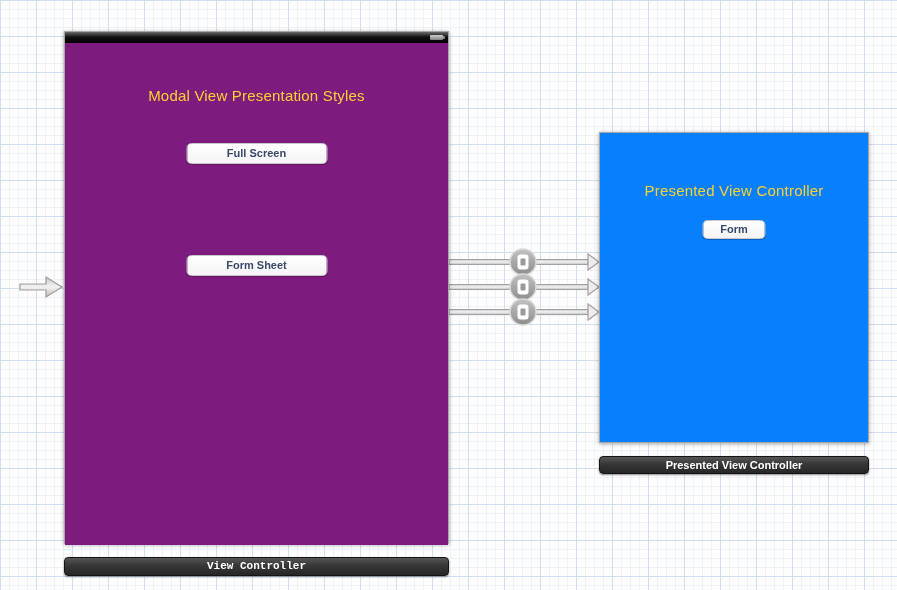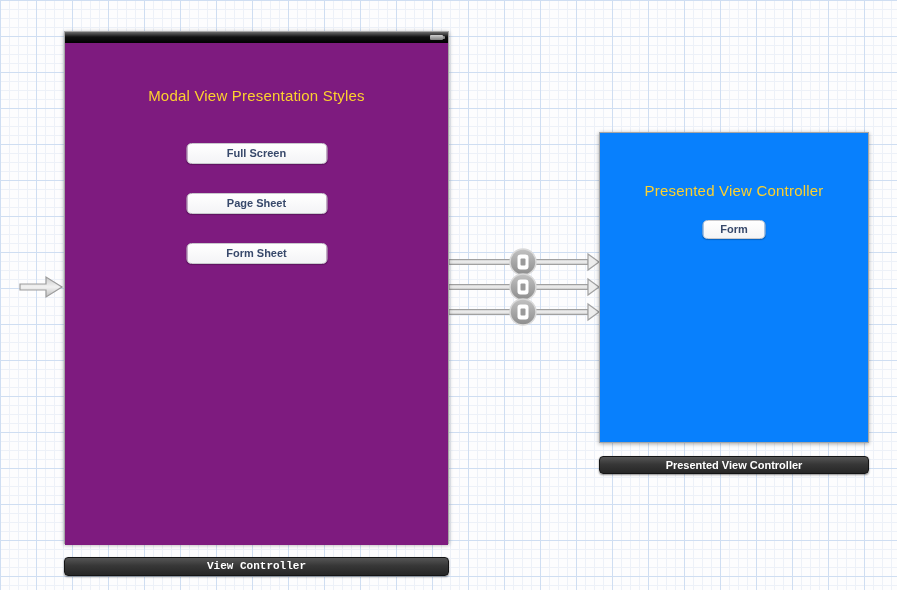--- a/index.html
+++ b/index.html
@@ -68,21 +68,21 @@
     box-shadow: 0 1px 1px rgba(0,0,0,0.25);
     font-family: "Liberation Sans", sans-serif;
     font-size: 11px; font-weight: bold;
     color: #38496b;
     text-align: center;
     cursor: pointer;
   }
   .vc1 .ios-btn { width: 141px; height: 21px; line-height: 19px; }
   .btn-0 { top: 100px; }
   .btn-1 { top: 150px; }
-  .btn-2 { top: 200px; }
+  .btn-2 { top: 212px; }
   .vc2 .ios-btn { width: 63px; height: 19px; line-height: 17px; top: 87px; }
 
   
   .dock-label {
     position: absolute;
     height: 19px;
     border-radius: 4px;
     border: 1px solid #141414;
     background: linear-gradient(#555555, #373737 45%, #262626);
     box-shadow: 0 1px 2px rgba(0,0,0,0.45);
@@ -153,21 +153,20 @@
     </g>
   </svg>
 
   <div class="vc vc1">
     <div class="statusbar">
       <div class="battery"></div>
     </div>
     <div class="vc-body">
       <div class="vc-title">Modal View Presentation Styles</div>
       <button class="ios-btn btn-0">Full Screen</button>
-      <button class="ios-btn btn-1">Page Sheet</button>
       <button class="ios-btn btn-2">Form Sheet</button>
     </div>
   </div>
   <div class="dock-label dock-vc1">View Controller</div>
 
   <div class="vc vc2">
     <div class="vc-body">
       <div class="vc-title">Presented View Controller</div>
       <button class="ios-btn">Form</button>
     </div>

